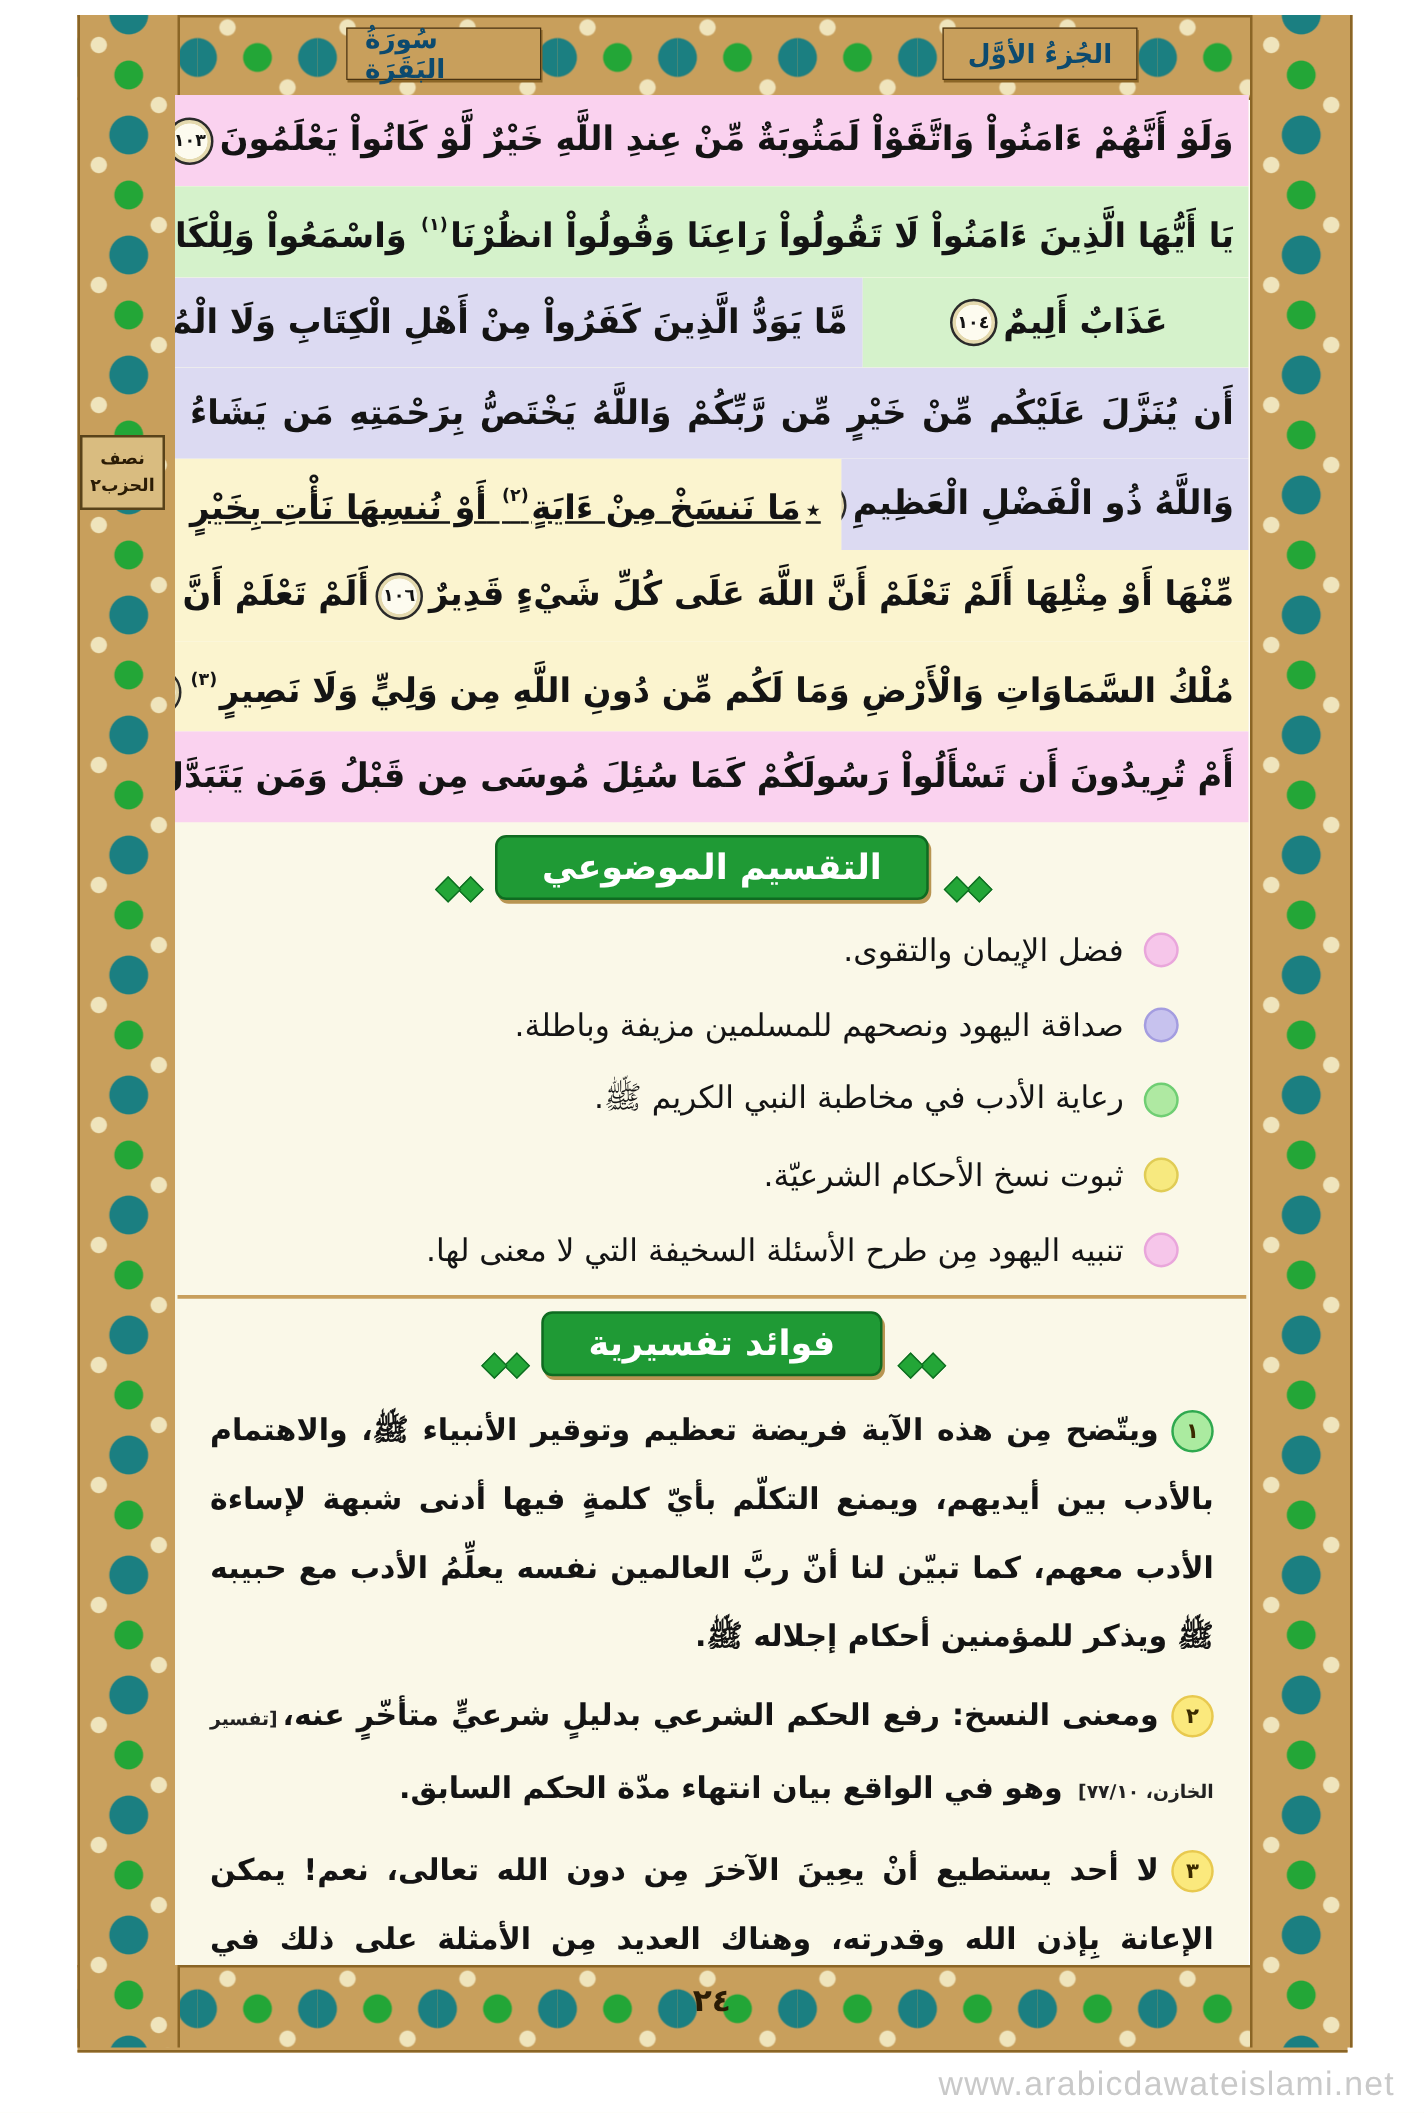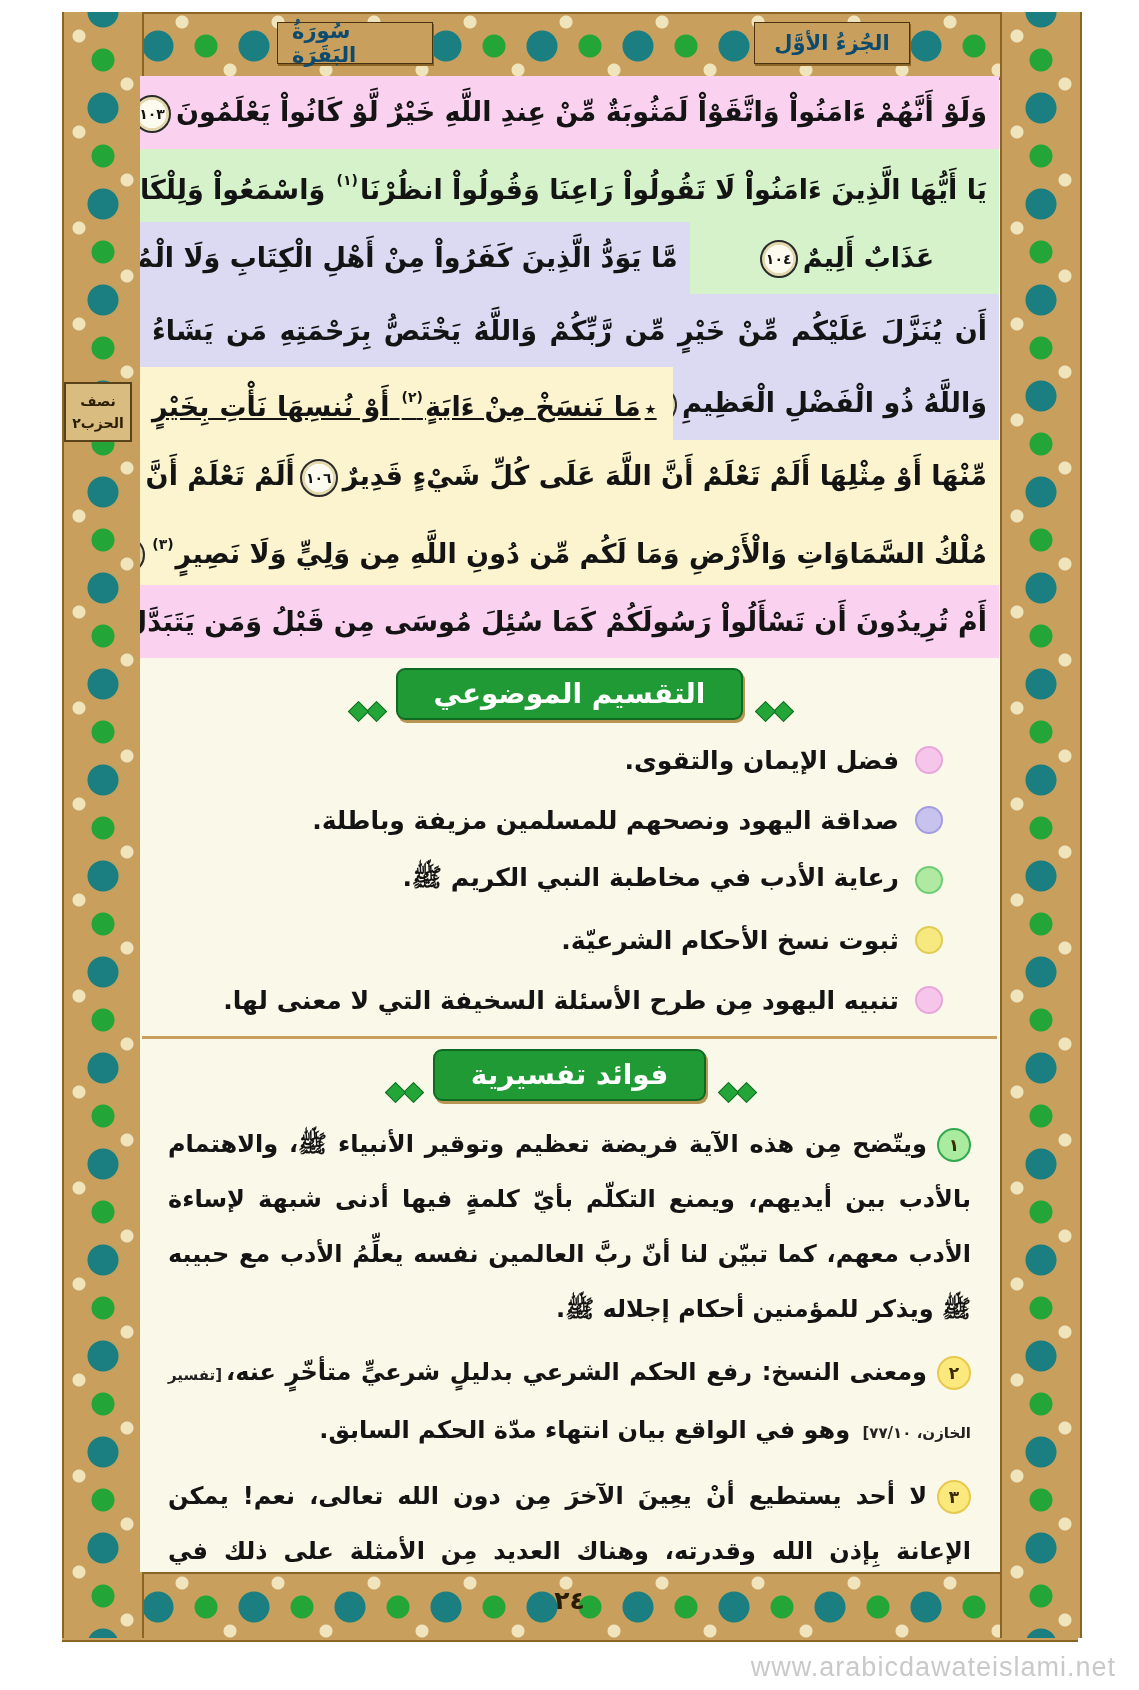--- a/index.html
+++ b/index.html
@@ -30,21 +30,21 @@
   .band-bottom{left:62px;top:1572px;width:1016px;height:66px;}
   .band-left{left:62px;top:12px;width:78px;height:1626px;}
   .band-right{left:1000px;top:12px;width:78px;height:1626px;}
 
   .top-banner{position:absolute;top:22px;height:40px;background:#C89F5C;
     border:1px solid #4A3311;box-shadow:1px 2px 0 #8A6526;display:flex;align-items:center;justify-content:center;
     font-weight:bold;font-size:21px;color:#0c4a6e;z-index:5;padding:0 14px;}
   .surah-banner{left:277px;width:126px;}
   .juz-banner{left:754px;width:126px;}
 
-  .hizb-marker{position:absolute;left:64px;top:382px;width:60px;z-index:6;background:#D9BC80;
+  .hizb-marker{position:absolute;left:64px;top:348px;width:60px;z-index:6;background:#D9BC80;
     border:2px solid #59431A;text-align:center;font-size:14px;font-weight:bold;color:#2B1C05;
     padding:6px 2px;line-height:22px;}
 
   
   .content{position:absolute;left:140px;top:76px;width:859px;height:1496px;background:#FAF8E8;
     overflow:hidden;direction:rtl;}
 
   
   .qline{height:72.75px;display:flex;align-items:center;overflow:hidden;}
   .qseg{height:100%;display:flex;align-items:center;overflow:hidden;}
@@ -70,21 +70,21 @@
   .orn::before{right:0;} .orn::after{right:18px;}
 
   
   .bullets{margin:10px 56px 0 30px;}
   .bullet{display:flex;align-items:center;gap:16px;height:60px;}
   .bcircle{flex:0 0 auto;width:24px;height:24px;border-radius:50%;}
   .c-pink{background:#F6C6EA;border:2px solid #E9A6DB;}
   .c-green{background:#AFE9A2;border:2px solid #6FCE73;}
   .c-lav{background:#C7C2EE;border:2px solid #A49DE0;}
   .c-yellow{background:#F7E97F;border:2px solid #E0CC55;}
-  .btext{font-weight:bold;font-size:25px;}
+  .btext{font-weight:normal;font-size:25px;}
 
   .sep{height:3px;background:#C89F5C;margin:6px 2px 0 2px;}
 
   
   .notes{margin:16px 28px 0 28px;}
   .note{font-weight:bold;font-size:24px;line-height:55px;text-align:justify;margin-bottom:8px;}
   .nnum{display:inline-flex;align-items:center;justify-content:center;width:30px;height:30px;border-radius:50%;
     font-size:17px;font-weight:bold;color:#3A2A00;margin-left:10px;vertical-align:middle;}
   .n-green{background:#ABEBA0;border:2px solid #2FA94F;}
   .n-yellow{background:#FBE97D;border:2px solid #E8C94F;}

